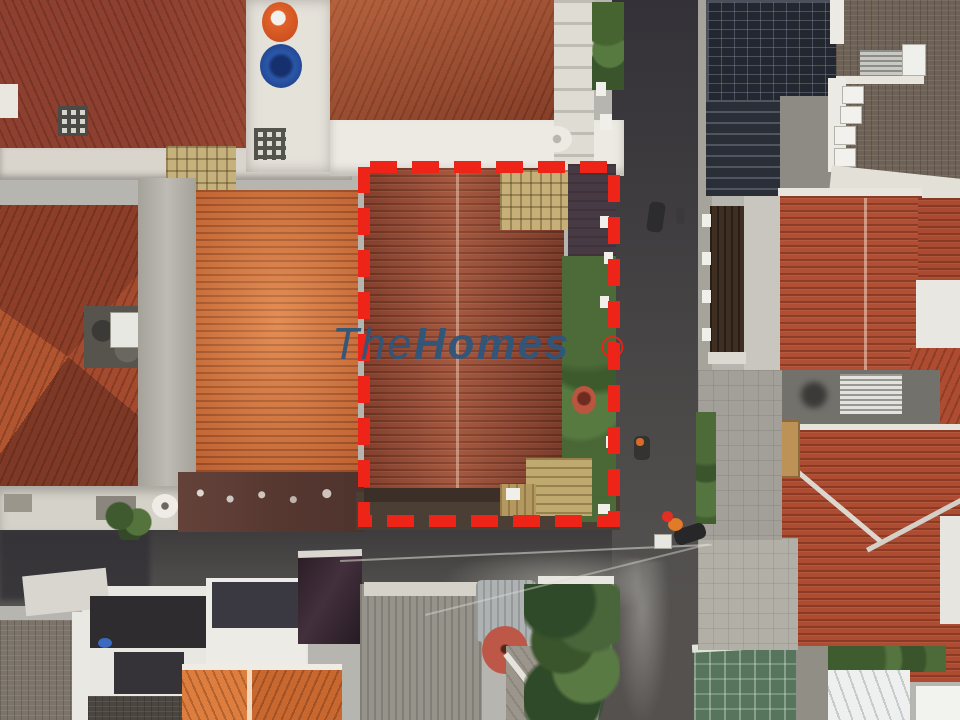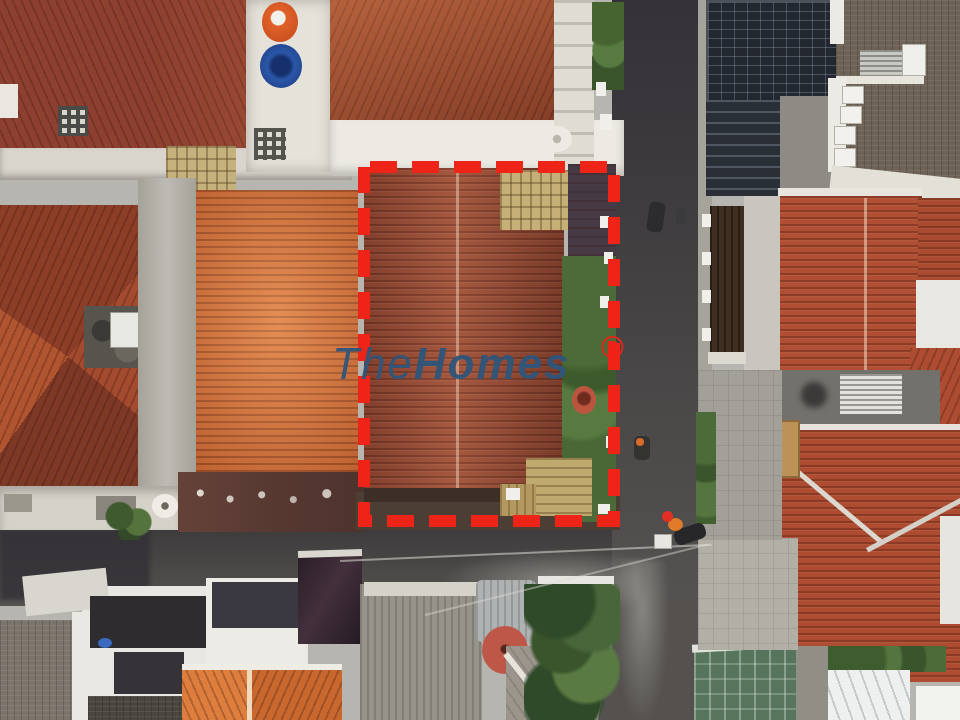--- a/index.html
+++ b/index.html
@@ -178,18 +178,18 @@
   <div class="ab" style="left:636px;top:438px;width:8px;height:8px;border-radius:50%;background:#d86a2a;"></div>
   <div class="ab" style="left:674px;top:526px;width:32px;height:16px;background:#272729;border-radius:6px;transform:rotate(-18deg);"></div>
   <div class="ab" style="left:668px;top:518px;width:15px;height:13px;border-radius:50%;background:#e07b2a;"></div>
   <div class="ab" style="left:662px;top:511px;width:11px;height:11px;border-radius:50%;background:#e03024;"></div>
   <div class="ab" style="left:654px;top:534px;width:16px;height:13px;background:#e8e6e0;border:1px solid #a9a69e;"></div>
 
   <svg class="ab" width="960" height="720" viewBox="0 0 960 720" style="left:0;top:0;">
     <rect x="364" y="167" width="250" height="354" fill="none" stroke="#ee2418" stroke-width="12" stroke-dasharray="27 15" stroke-dashoffset="-6"></rect>
   </svg>
 
-  <div class="ab wm" style="left:332px;top:340px;font-size:44px;line-height:48px;color:#2e567c;opacity:.95;">
+  <div class="ab wm" style="left:332px;top:320px;font-size:44px;line-height:48px;color:#2e567c;opacity:.95;">
     <span style="font-weight:500;">The</span><span style="font-weight:800;">Homes</span>
   </div>
   <div class="ab" style="left:601px;top:330px;font-size:31px;font-weight:700;color:#ee2418;">®</div>
 
 </div>
 
 </body></html>

